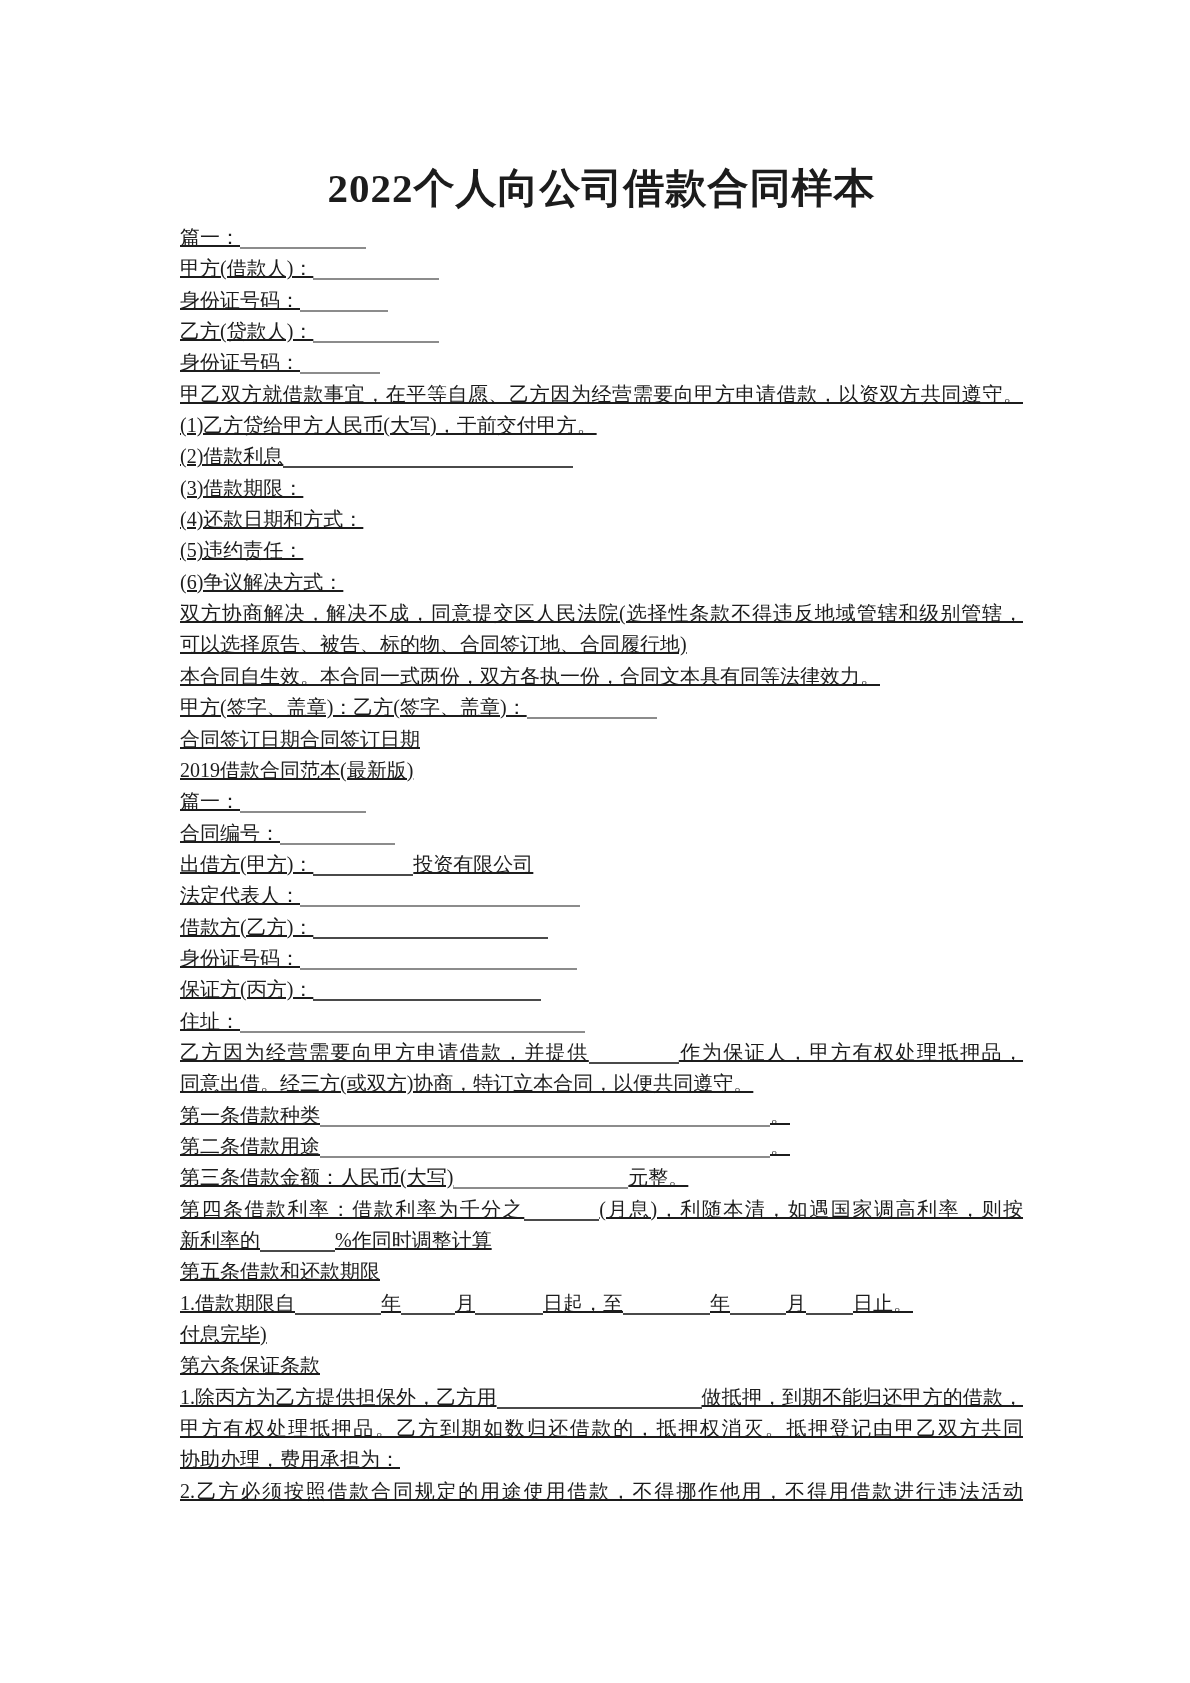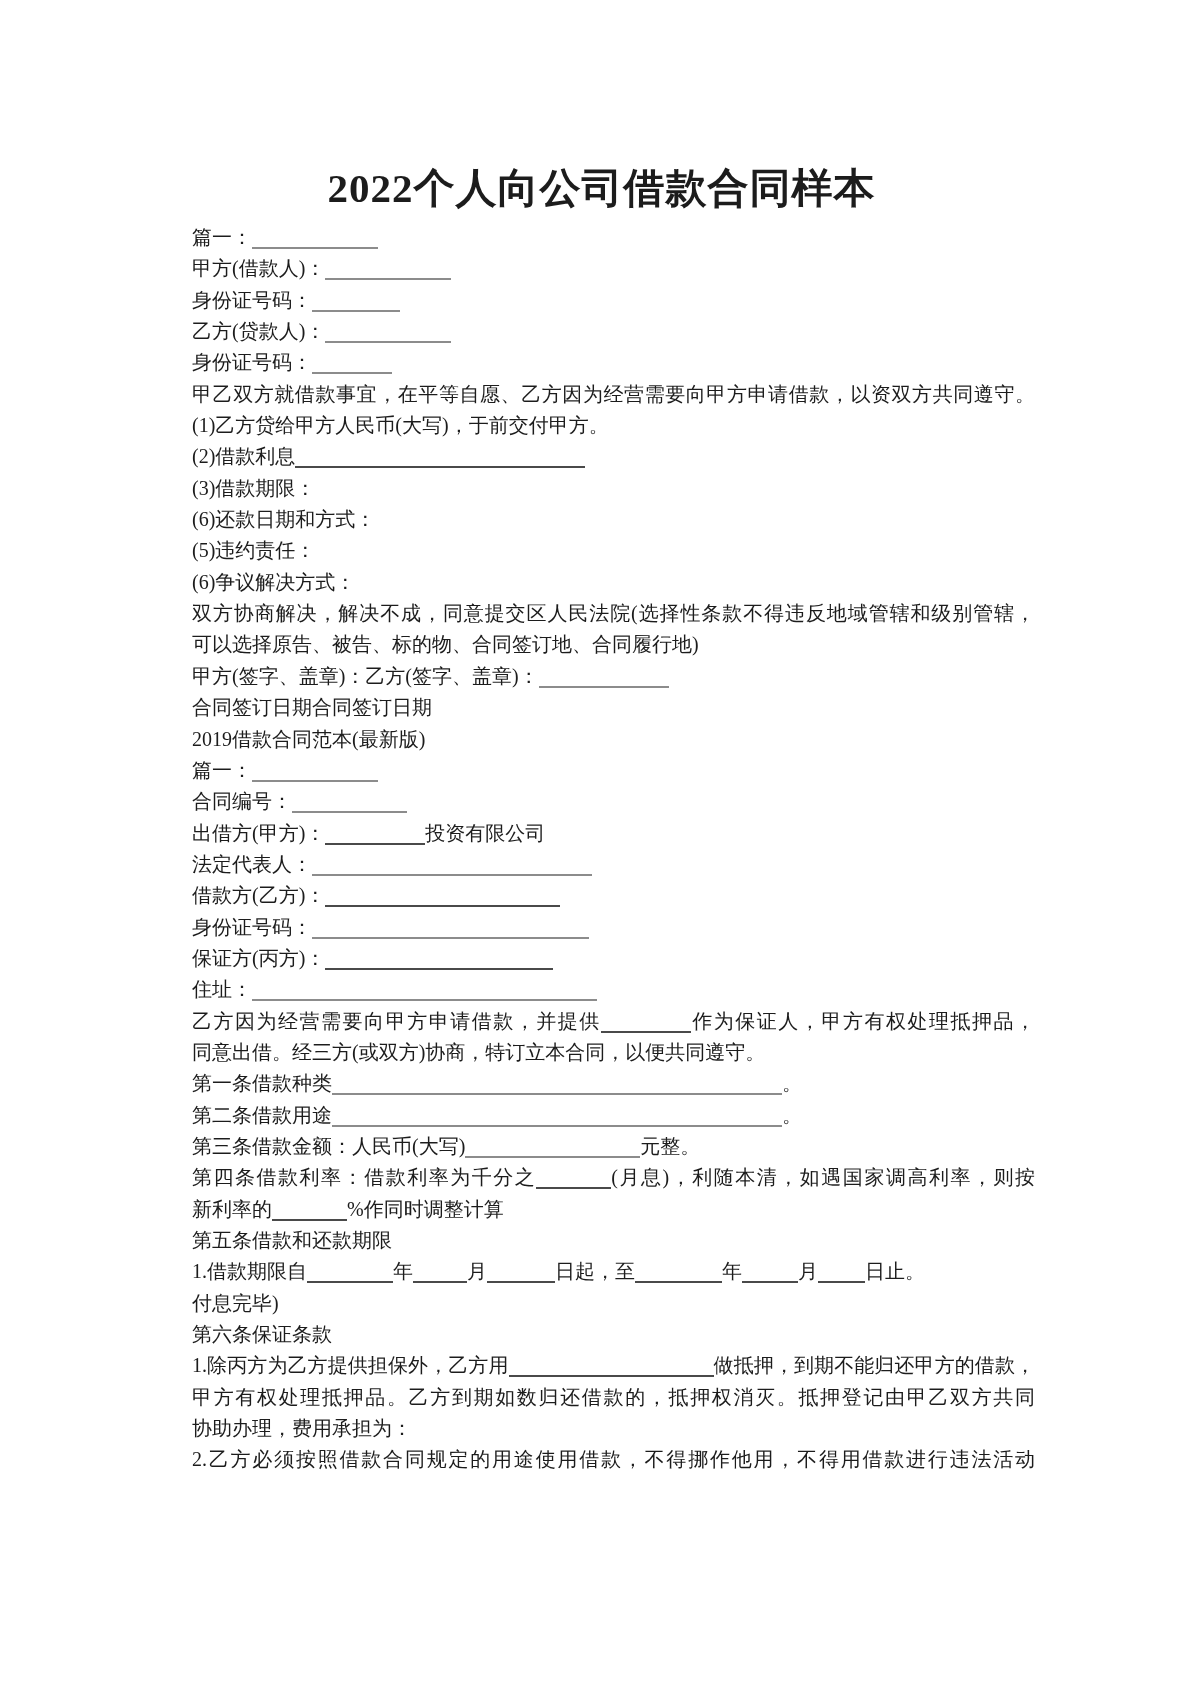--- a/index.html
+++ b/index.html
@@ -24,23 +24,24 @@
     margin: 0;
     font-size: 41px;
     line-height: 52px;
     font-weight: bold;
     text-align: center;
     letter-spacing: 1px;
     white-space: nowrap;
   }
   .doc-body {
     position: absolute;
-    left: 192px;
+    left: 180px;
     top: 222px;
     width: 843px;
+    text-decoration: underline;
   }
   .line {
     height: 31.35px;
     line-height: 31.35px;
     font-size: 20px;
     white-space: nowrap;
     word-break: keep-all;
   }
   .line.just {
     white-space: normal;
@@ -66,25 +67,26 @@
   <div class="doc-body">
       <div class="line"><span>篇一：</span><span class="blank gray" style="width: 126px;"></span></div>
       <div class="line"><span>甲方(借款人)：</span><span class="blank gray" style="width: 126px;"></span></div>
       <div class="line"><span>身份证号码：</span><span class="blank gray" style="width: 88px;"></span></div>
       <div class="line"><span>乙方(贷款人)：</span><span class="blank gray" style="width: 126px;"></span></div>
       <div class="line"><span>身份证号码：</span><span class="blank gray" style="width: 80px;"></span></div>
       <div class="line just"><span>甲乙双方就借款事宜，在平等自愿、乙方因为经营需要向甲方申请借款，以资双方共同遵守。</span></div>
       <div class="line"><span>(1)乙方贷给甲方人民币(大写)，于前交付甲方。</span></div>
       <div class="line"><span>(2)借款利息</span><span class="blank dark" style="width: 290px;"></span></div>
       <div class="line"><span>(3)借款期限：</span></div>
-      <div class="line"><span>(6)还款日期和方式：</span></div>
+      <div class="line"><span>(4)还款日期和方式：</span></div>
       <div class="line"><span>(5)违约责任：</span></div>
       <div class="line"><span>(6)争议解决方式：</span></div>
       <div class="line just"><span>双方协商解决，解决不成，同意提交区人民法院(选择性条款不得违反地域管辖和级别管辖，</span></div>
       <div class="line"><span>可以选择原告、被告、标的物、合同签订地、合同履行地)</span></div>
+      <div class="line"><span>本合同自生效。本合同一式两份，双方各执一份，合同文本具有同等法律效力。</span></div>
       <div class="line"><span>甲方(签字、盖章)：乙方(签字、盖章)：</span><span class="blank gray" style="width: 130px;"></span></div>
       <div class="line"><span>合同签订日期合同签订日期</span></div>
       <div class="line"><span>2019借款合同范本(最新版)</span></div>
       <div class="line"><span>篇一：</span><span class="blank gray" style="width: 126px;"></span></div>
       <div class="line"><span>合同编号：</span><span class="blank gray" style="width: 115px;"></span></div>
       <div class="line"><span>出借方(甲方)：</span><span class="blank dark" style="width: 100px;"></span><span>投资有限公司</span></div>
       <div class="line"><span>法定代表人：</span><span class="blank gray" style="width: 280px;"></span></div>
       <div class="line"><span>借款方(乙方)：</span><span class="blank dark" style="width: 235px;"></span></div>
       <div class="line"><span>身份证号码：</span><span class="blank gray" style="width: 277px;"></span></div>
       <div class="line"><span>保证方(丙方)：</span><span class="blank dark" style="width: 228px;"></span></div>

